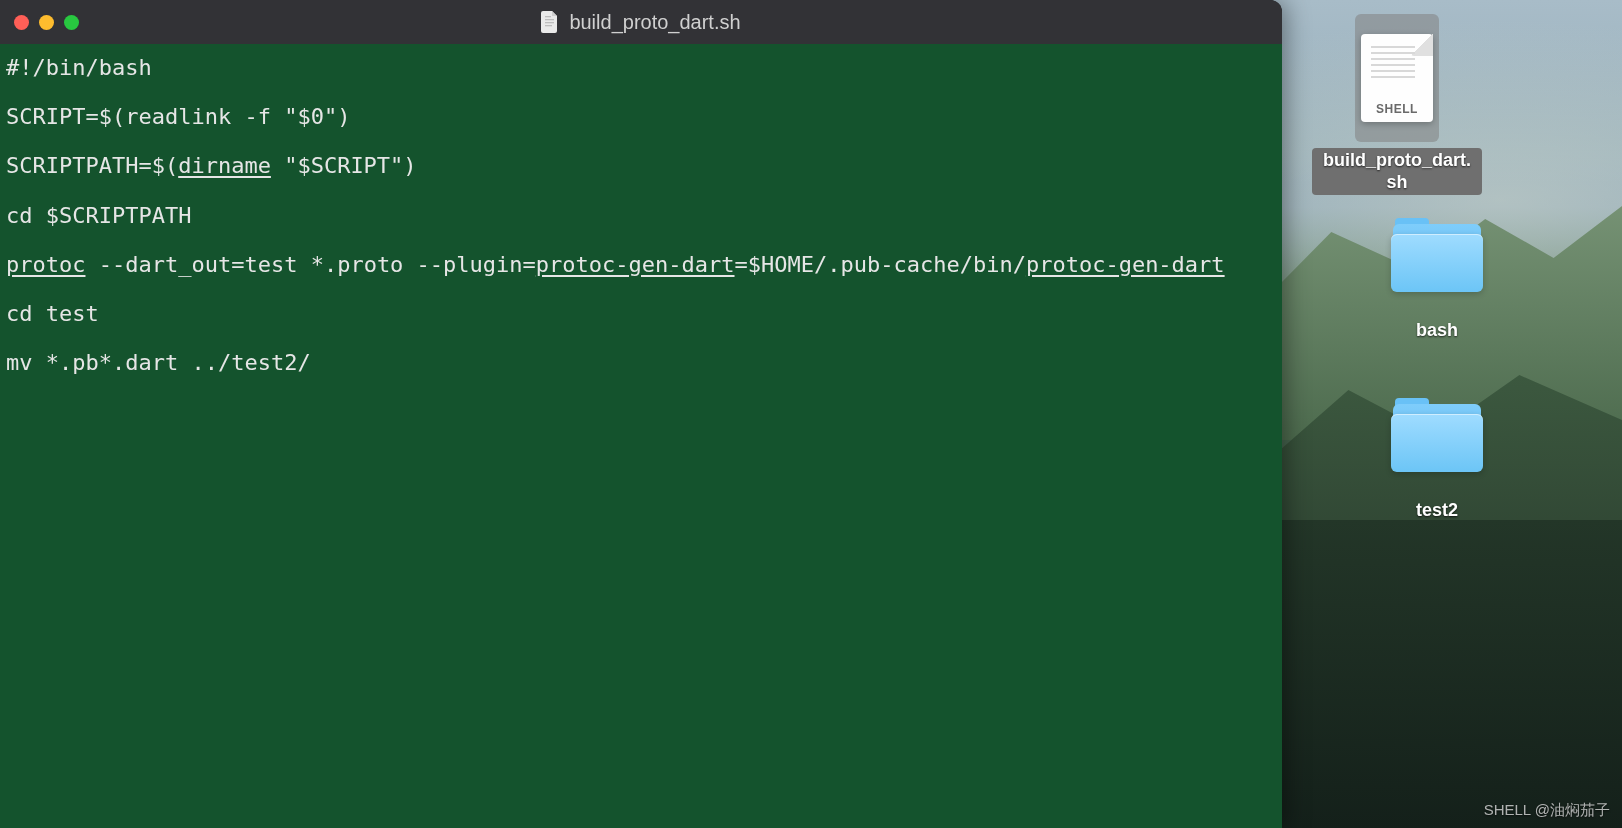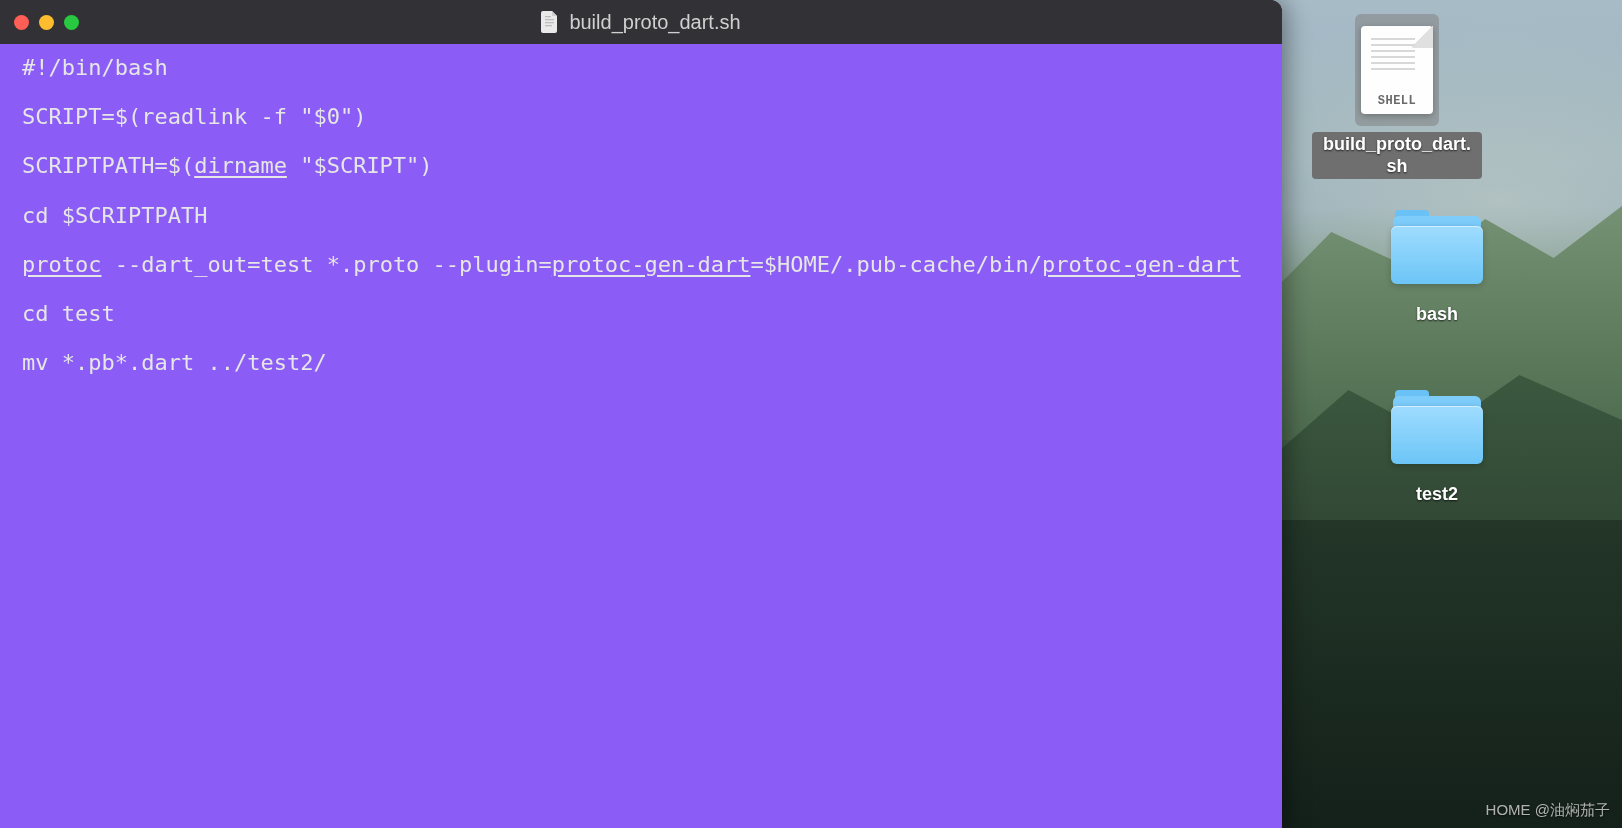--- a/index.html
+++ b/index.html
@@ -92,28 +92,28 @@
     gap: 10px;
     pointer-events: none;
     color: #d0d0d0;
     font-size: 20px;
     font-weight: 500;
   }
   .doc-icon-svg { flex-shrink: 0; }
 
   .editor-body {
     flex: 1;
-    padding: 12px 22px;
+    padding: 12px 6px;
     font-family: "SF Mono", Menlo, Monaco, Consolas, monospace;
     font-size: 22px;
     color: #e6e6e6;
     line-height: 1.12;
     white-space: pre;
     overflow: hidden;
-    background: #8b5cf6;
+    background: #14532d;
   }
   .code-line { min-height: 24.6px; }
   .spellerr {
     text-decoration-line: underline;
     text-decoration-style: dotted;
     text-decoration-color: #ff4d4d;
     text-decoration-thickness: 2px;
     text-underline-offset: 3px;
     text-decoration: underline;
   }
@@ -130,24 +130,23 @@
   }
   .desktop-item.selected .icon-wrap {
     background: rgba(130,130,130,0.55);
     border-radius: 6px;
   }
   .desktop-item.selected .label {
     background: #6f6f6f;
     border-radius: 4px;
   }
   .icon-wrap {
-    padding: 12px 6px;
+    padding: 20px 6px;
     display: flex;
     justify-content: center;
-    font-family: Liberation Mono, monospace;
   }
   .file-icon {
     width: 72px;
     height: 88px;
     background: #fefefe;
     border-radius: 4px;
     position: relative;
     box-shadow: 0 2px 6px rgba(0,0,0,0.25);
     display: flex;
     align-items: flex-end;
@@ -279,13 +278,13 @@
   <div class="icon-wrap">
     <div class="folder-icon">
       <div class="folder-tab"></div>
       <div class="folder-back"></div>
       <div class="folder-front"></div>
     </div>
   </div>
   <div class="label">test2</div>
 </div>
 
-<div class="watermark">HOME @油焖茄子</div>
+<div class="watermark">SHELL @油焖茄子</div>
 
 </body></html>

